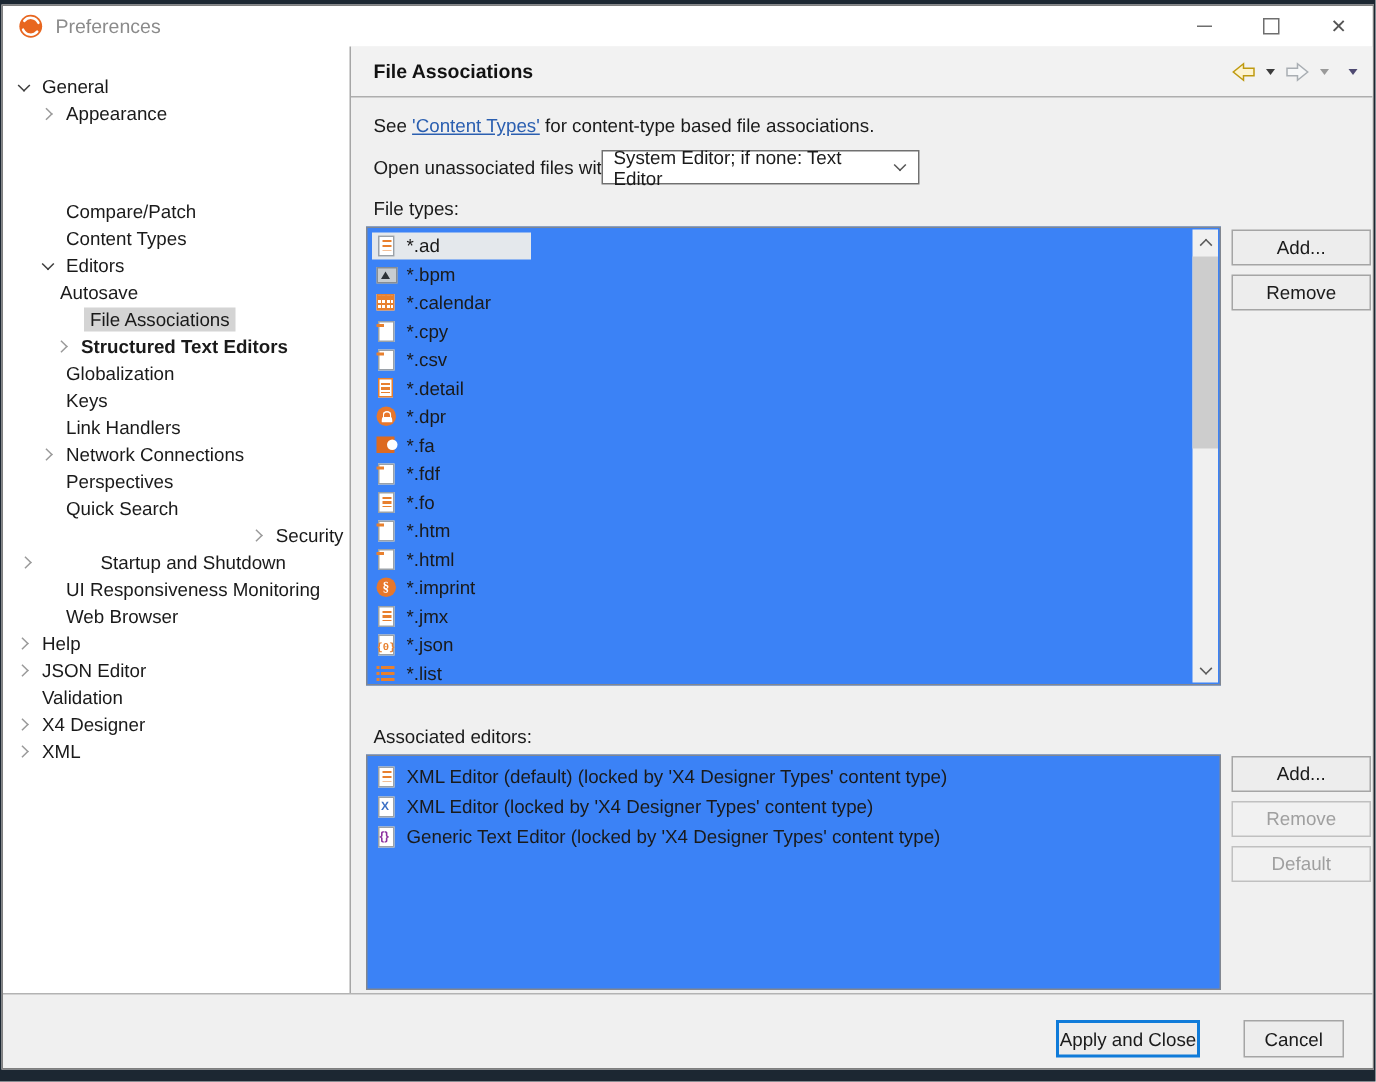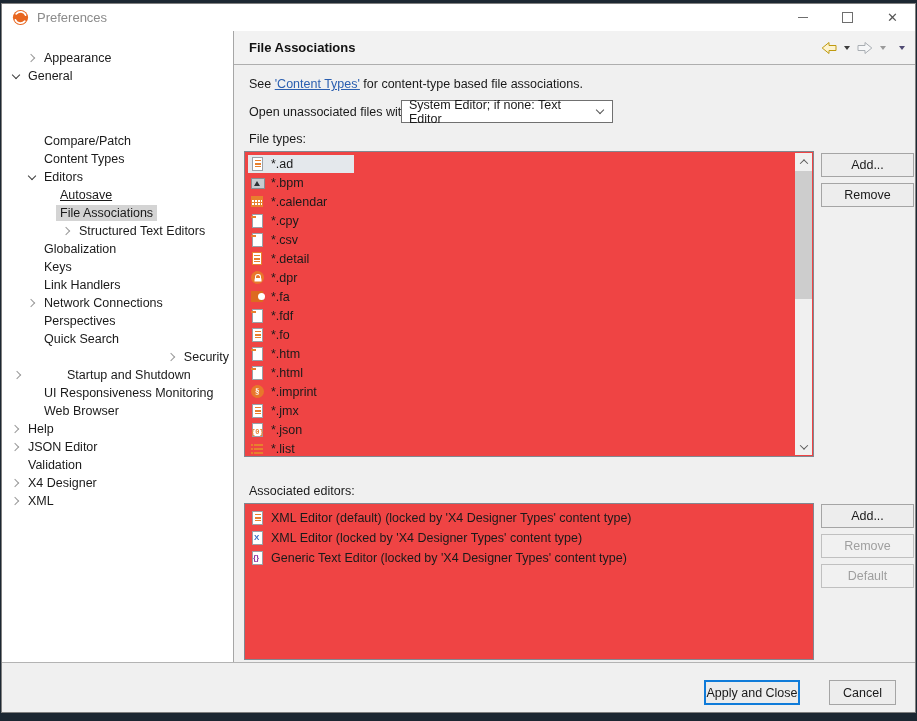--- a/index.html
+++ b/index.html
@@ -45,21 +45,21 @@
   .note{position:absolute;left:15px;top:12px}
   .link{color:#2b5fb0;text-decoration:underline;cursor:pointer}
   .ow-label{position:absolute;left:15px;top:40px}
   .combo{position:absolute;left:167px;top:35px;width:212px;height:23px;background:#fff;
          border:1px solid #707070;box-sizing:border-box;display:flex;align-items:center;padding-left:7px}
   .combo-chev{margin-left:auto;margin-right:9px;width:5px;height:5px;border-right:1.3px solid #555;
               border-bottom:1.3px solid #555;transform:rotate(45deg);margin-top:-3px}
   .sec-label-files{position:absolute;left:15px;top:67px}
   .sec-label-assoc{position:absolute;left:15px;top:419px}
 
-  .list{position:absolute;background:#ef4444;border:1px solid #828790;box-sizing:border-box}
+  .list{position:absolute;background:#3b82f6;border:1px solid #828790;box-sizing:border-box}
   #filetypes-list{left:10px;top:86px;width:570px;height:306px}
   #editors-list{left:10px;top:438px;width:570px;height:157px}
   .rows{position:absolute;left:1px;top:2px;right:18px;bottom:1px;overflow:hidden}
   #editors-list .rows{right:18px;top:4px}
   .file-row{height:19px;display:flex;align-items:center;padding-left:2px}
   .file-cell{display:inline-flex;align-items:center;gap:5px;height:18px;min-width:104px;padding-left:2px}
   .file-row.sel .file-cell{background:#e4e8ec}
   .ed-row{height:20px;display:flex;align-items:center;gap:5px;padding-left:4px}
 
   
@@ -140,49 +140,49 @@
       <span class="wc">
           <span class="wc-close-glyph">✕</span>
         </span>
     </div>
   </div>
 
   <div class="main">
 
     <aside class="sidebar">
       <div class="tree" id="tree">
-          <div class="tree-row" style="padding-left: 22px;">
-            <span class="tw chev col"></span>
-            <span class="tree-label">Appearance</span>
-          </div>
           <div class="tree-row" style="padding-left: 6px;">
             <span class="tw chev exp"></span>
             <span class="tree-label">General</span>
           </div>
+          <div class="tree-row" style="padding-left: 22px;">
+            <span class="tw chev col"></span>
+            <span class="tree-label">Appearance</span>
+          </div>
           <div class="tree-row" style="padding-left: 22px; margin-top: 47px;">
             <span class="tw"></span>
             <span class="tree-label">Compare/Patch</span>
           </div>
           <div class="tree-row" style="padding-left: 22px;">
             <span class="tw"></span>
             <span class="tree-label">Content Types</span>
           </div>
           <div class="tree-row" style="padding-left: 22px;">
             <span class="tw chev exp"></span>
             <span class="tree-label">Editors</span>
           </div>
-          <div class="tree-row" style="padding-left: 38px; text-decoration: underline;">
+          <div class="tree-row" style="padding-left: 18px;">
             <span class="tw"></span>
             <span class="tree-label">Autosave</span>
           </div>
           <div class="tree-row" style="padding-left: 38px;">
             <span class="tw"></span>
             <span class="tree-label sel">File Associations</span>
           </div>
-          <div class="tree-row" style="padding-left: 57px;">
+          <div class="tree-row" style="padding-left: 32px; font-weight: bold;">
             <span class="tw chev col"></span>
             <span class="tree-label">Structured Text Editors</span>
           </div>
           <div class="tree-row" style="padding-left: 22px;">
             <span class="tw"></span>
             <span class="tree-label">Globalization</span>
           </div>
           <div class="tree-row" style="padding-left: 22px;">
             <span class="tw"></span>
             <span class="tree-label">Keys</span>

